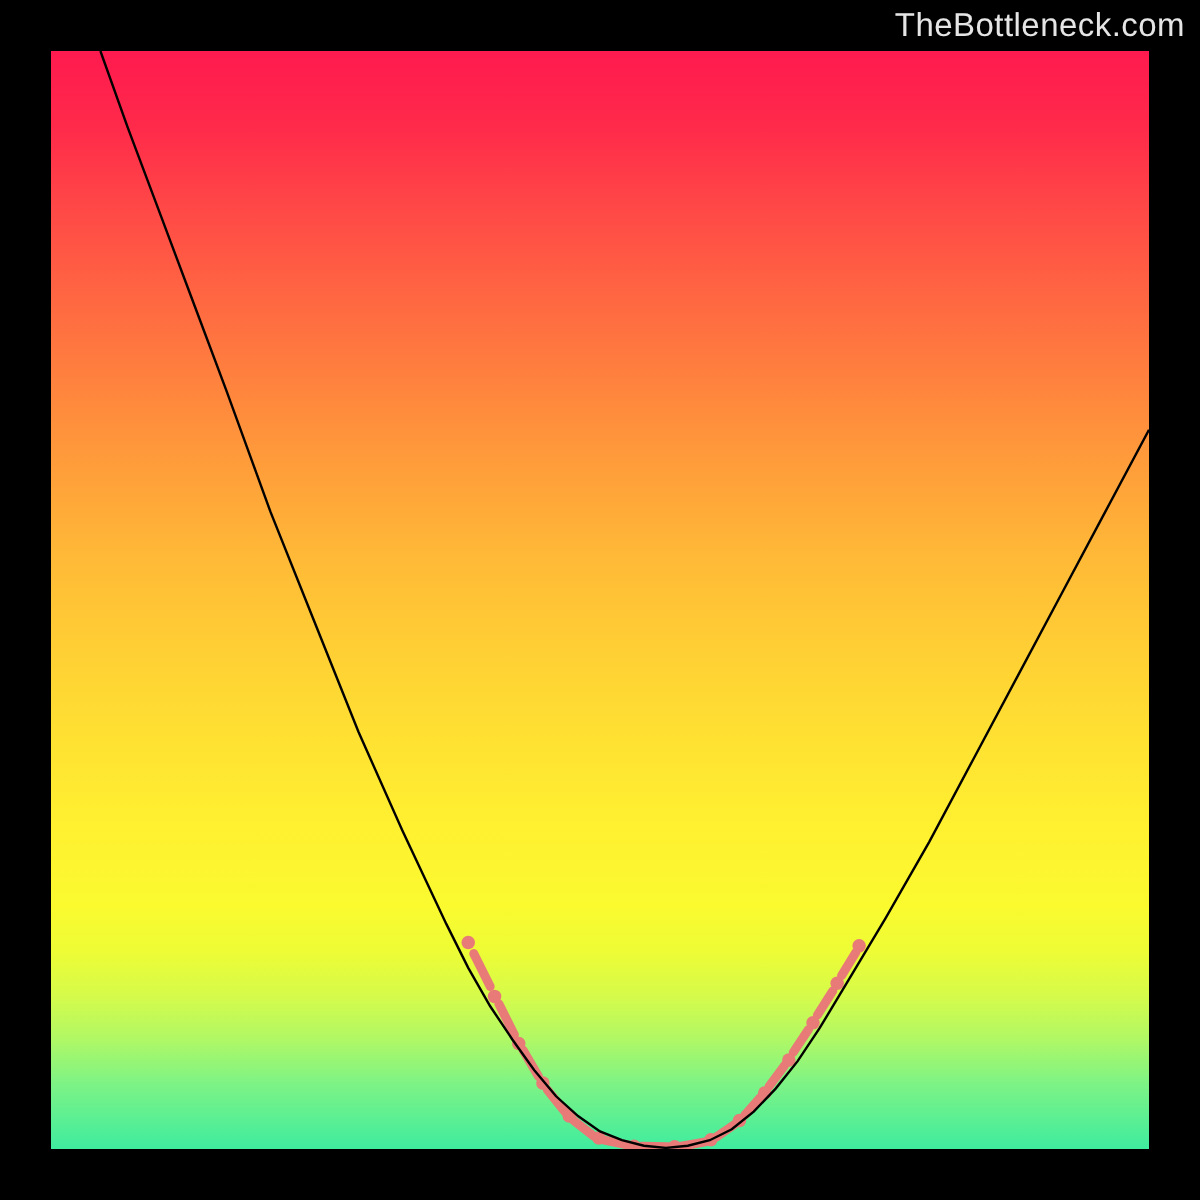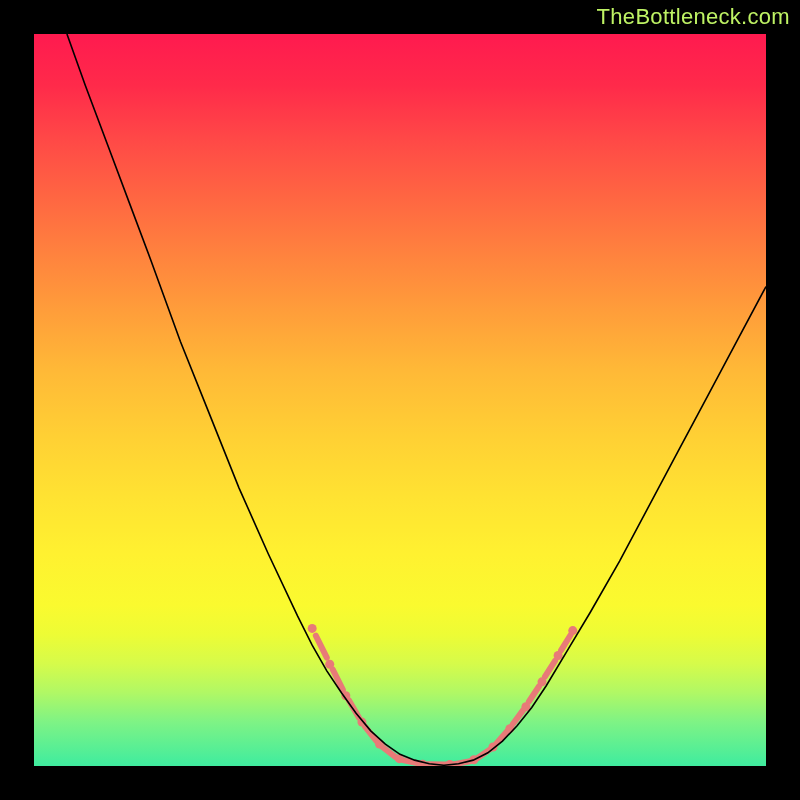--- a/index.html
+++ b/index.html
@@ -16,21 +16,21 @@
     left: 0;
     top: 0;
     width: 800px;
     height: 800px;
     background: #000;
   }
   .watermark {
     position: absolute;
     top: 4px;
     right: 10px;
-    color: #bef264;
+    color: #e5e5e5;
     font-size: 22px;
     font-weight: 500;
     letter-spacing: 0.3px;
   }
   .plot {
     position: absolute;
     left: 34px;
     top: 34px;
     width: 732px;
     height: 732px;

